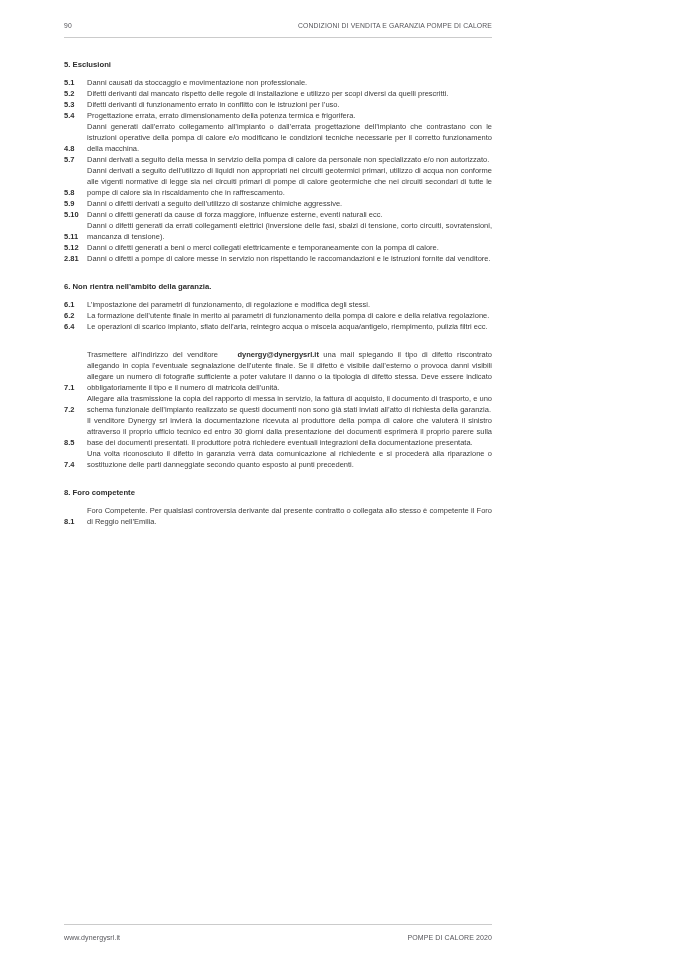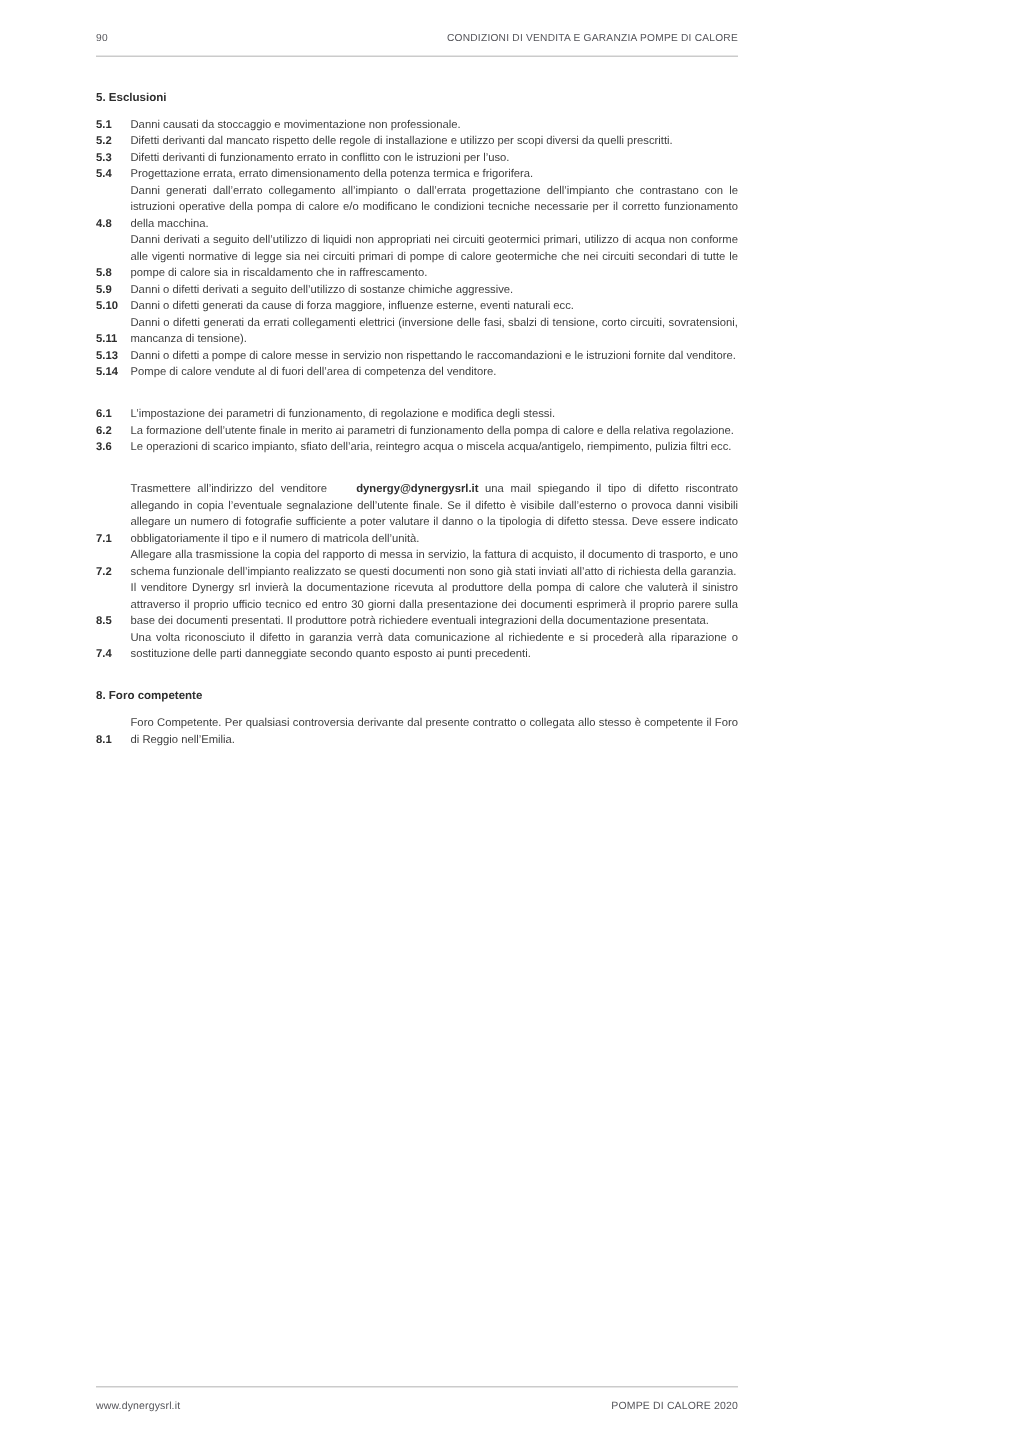--- a/index.html
+++ b/index.html
@@ -63,56 +63,61 @@
       </div>
       <div class="item">
         <span class="num">5.4</span>
         <span class="txt">Progettazione errata, errato dimensionamento della potenza termica e frigorifera.</span>
       </div>
       <div class="item">
         <span class="num">4.8</span>
         <span class="txt">Danni generati dall’errato collegamento all’impianto o dall’errata progettazione dell’impianto che contrastano con le istruzioni operative della pompa di calore e/o modificano le condizioni tecniche necessarie per il corretto funzionamento della macchina.</span>
       </div>
       <div class="item">
+        <span class="num">5.7</span>
+        <span class="txt">Danni derivati a seguito della messa in servizio della pompa di calore da personale non specializzato e/o non autorizzato.</span>
+      </div>
+      <div class="item">
         <span class="num">5.8</span>
         <span class="txt">Danni derivati a seguito dell’utilizzo di liquidi non appropriati nei circuiti geotermici primari, utilizzo di acqua non conforme alle vigenti normative di legge sia nei circuiti primari di pompe di calore geotermiche che nei circuiti secondari di tutte le pompe di calore sia in riscaldamento che in raffrescamento.</span>
       </div>
       <div class="item">
         <span class="num">5.9</span>
         <span class="txt">Danni o difetti derivati a seguito dell’utilizzo di sostanze chimiche aggressive.</span>
       </div>
       <div class="item">
         <span class="num">5.10</span>
         <span class="txt">Danni o difetti generati da cause di forza maggiore, influenze esterne, eventi naturali ecc.</span>
       </div>
       <div class="item">
         <span class="num">5.11</span>
         <span class="txt">Danni o difetti generati da errati collegamenti elettrici (inversione delle fasi, sbalzi di tensione, corto circuiti, sovratensioni, mancanza di tensione).</span>
       </div>
       <div class="item">
-        <span class="num">5.13</span>
-        <span class="txt">Danni o difetti a pompe di calore messe in servizio non rispettando le raccomandazioni e le istruzioni fornite dal venditore.</span>
+        <span class="num">5.12</span>
+        <span class="txt">Danni o difetti generati a beni o merci collegati elettricamente e temporaneamente con la pompa di calore.</span>
       </div>
       <div class="item">
-        <span class="num">5.14</span>
-        <span class="txt">Pompe di calore vendute al di fuori dell’area di competenza del venditore.</span>
+        <span class="num">2.81</span>
+        <span class="txt">Danni o difetti a pompe di calore messe in servizio non rispettando le raccomandazioni e le istruzioni fornite dal venditore.</span>
       </div>
     </div>
 
     <div class="sec">
+      <h2 class="sec-h">6. Non rientra nell’ambito della garanzia.</h2>
       <div class="item">
         <span class="num">6.1</span>
         <span class="txt">L’impostazione dei parametri di funzionamento, di regolazione e modifica degli stessi.</span>
       </div>
       <div class="item">
         <span class="num">6.2</span>
         <span class="txt">La formazione dell’utente finale in merito ai parametri di funzionamento della pompa di calore e della relativa regolazione.</span>
       </div>
       <div class="item">
-        <span class="num">3.6</span>
+        <span class="num">6.4</span>
         <span class="txt">Le operazioni di scarico impianto, sfiato dell’aria, reintegro acqua o miscela acqua/antigelo, riempimento, pulizia filtri ecc.</span>
       </div>
     </div>
 
     <div class="sec">
       <div class="item">
         <span class="num">7.1</span>
         <span class="txt"><span>Trasmettere all’indirizzo del venditore </span><strong>dynergy@dynergysrl.it</strong><span> una mail spiegando il tipo di difetto riscontrato allegando in copia l’eventuale segnalazione dell’utente finale. Se il difetto è visibile dall’esterno o provoca danni visibili allegare un numero di fotografie sufficiente a poter valutare il danno o la tipologia di difetto stessa. Deve essere indicato obbligatoriamente il tipo e il numero di matricola dell’unità.</span></span>
       </div>
       <div class="item">

